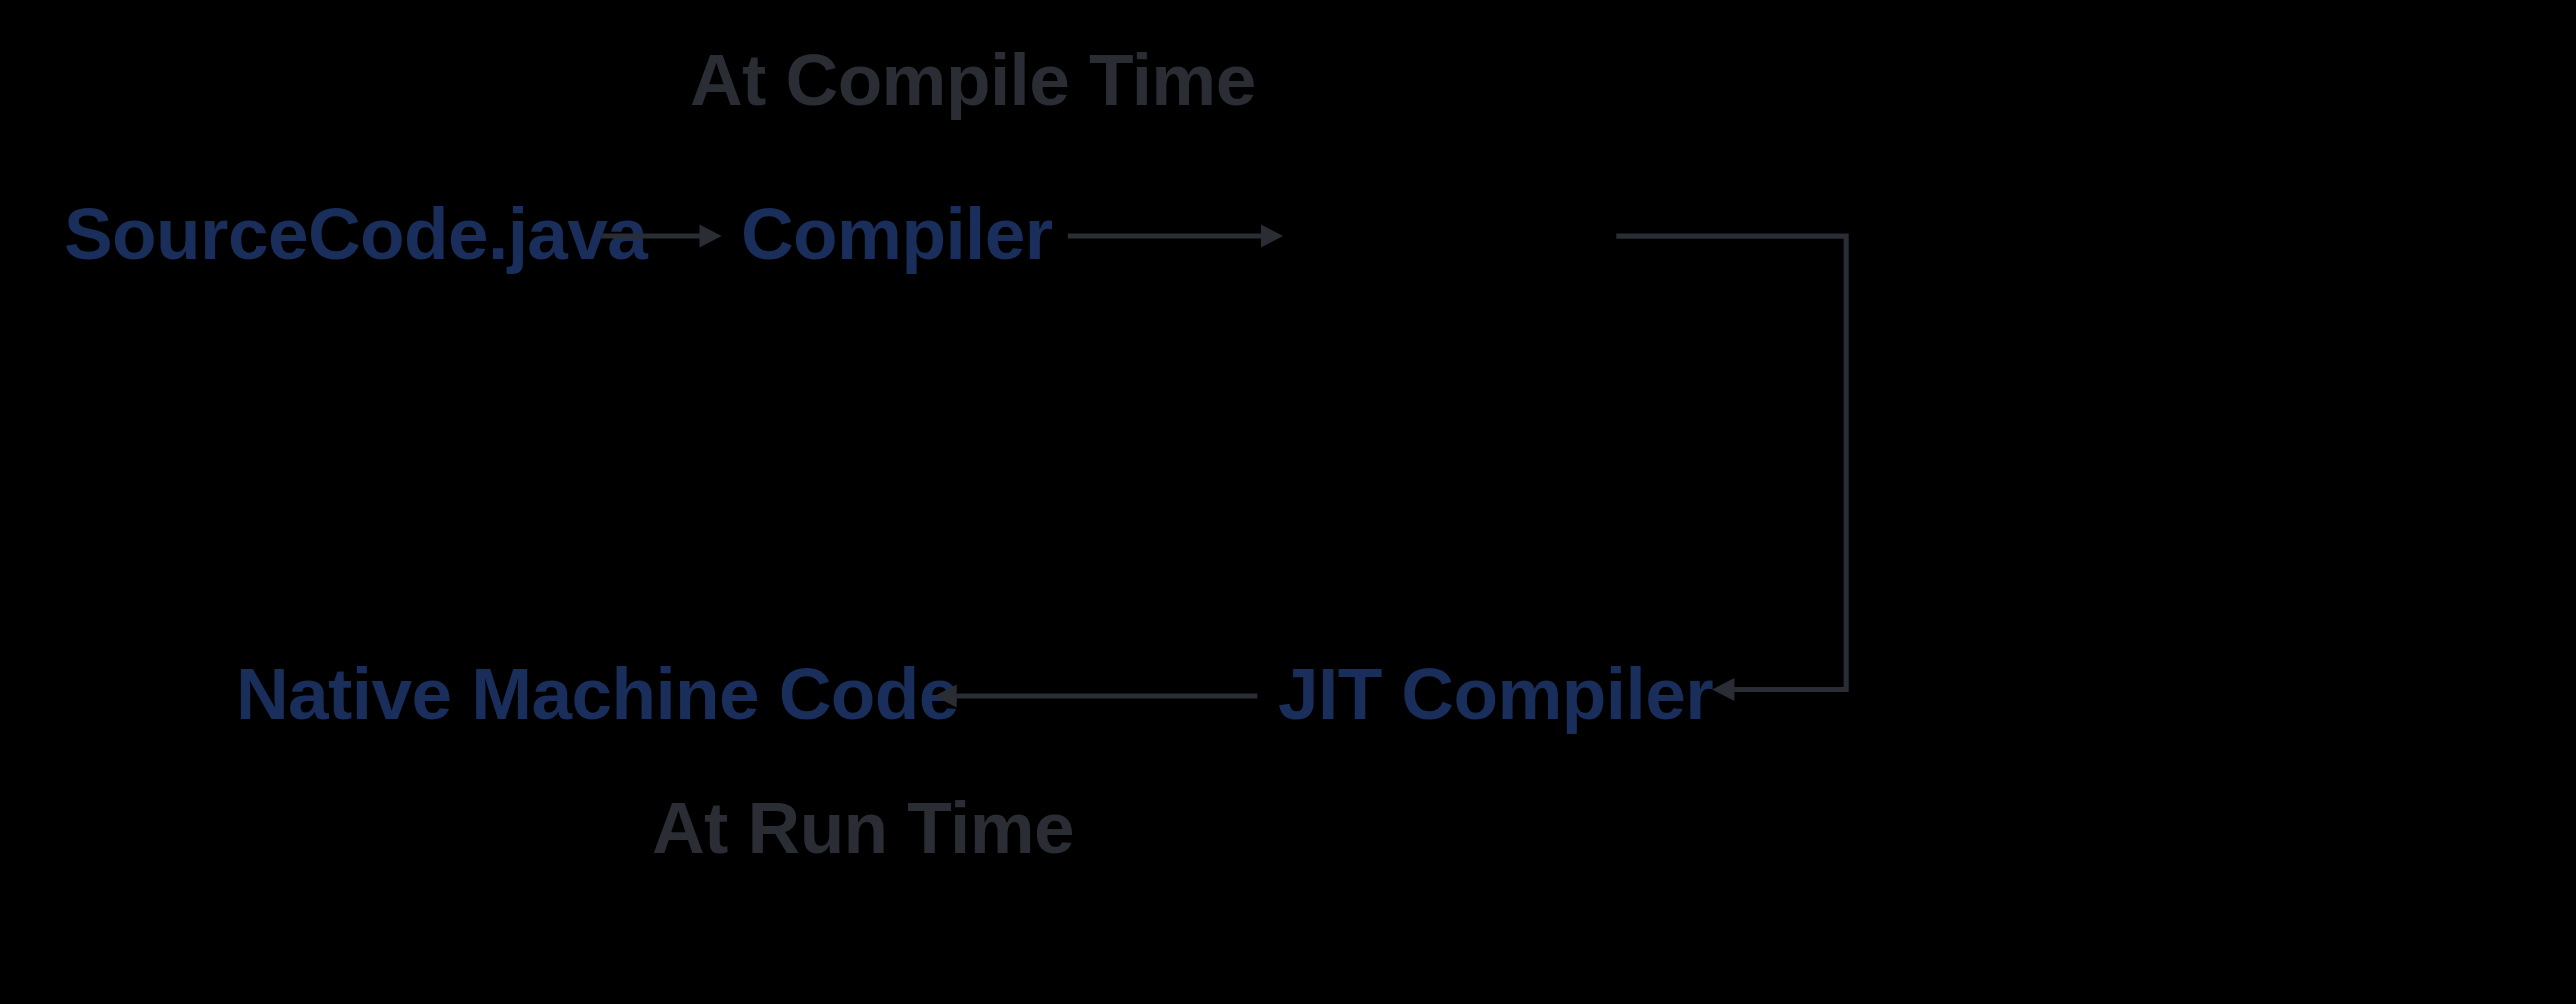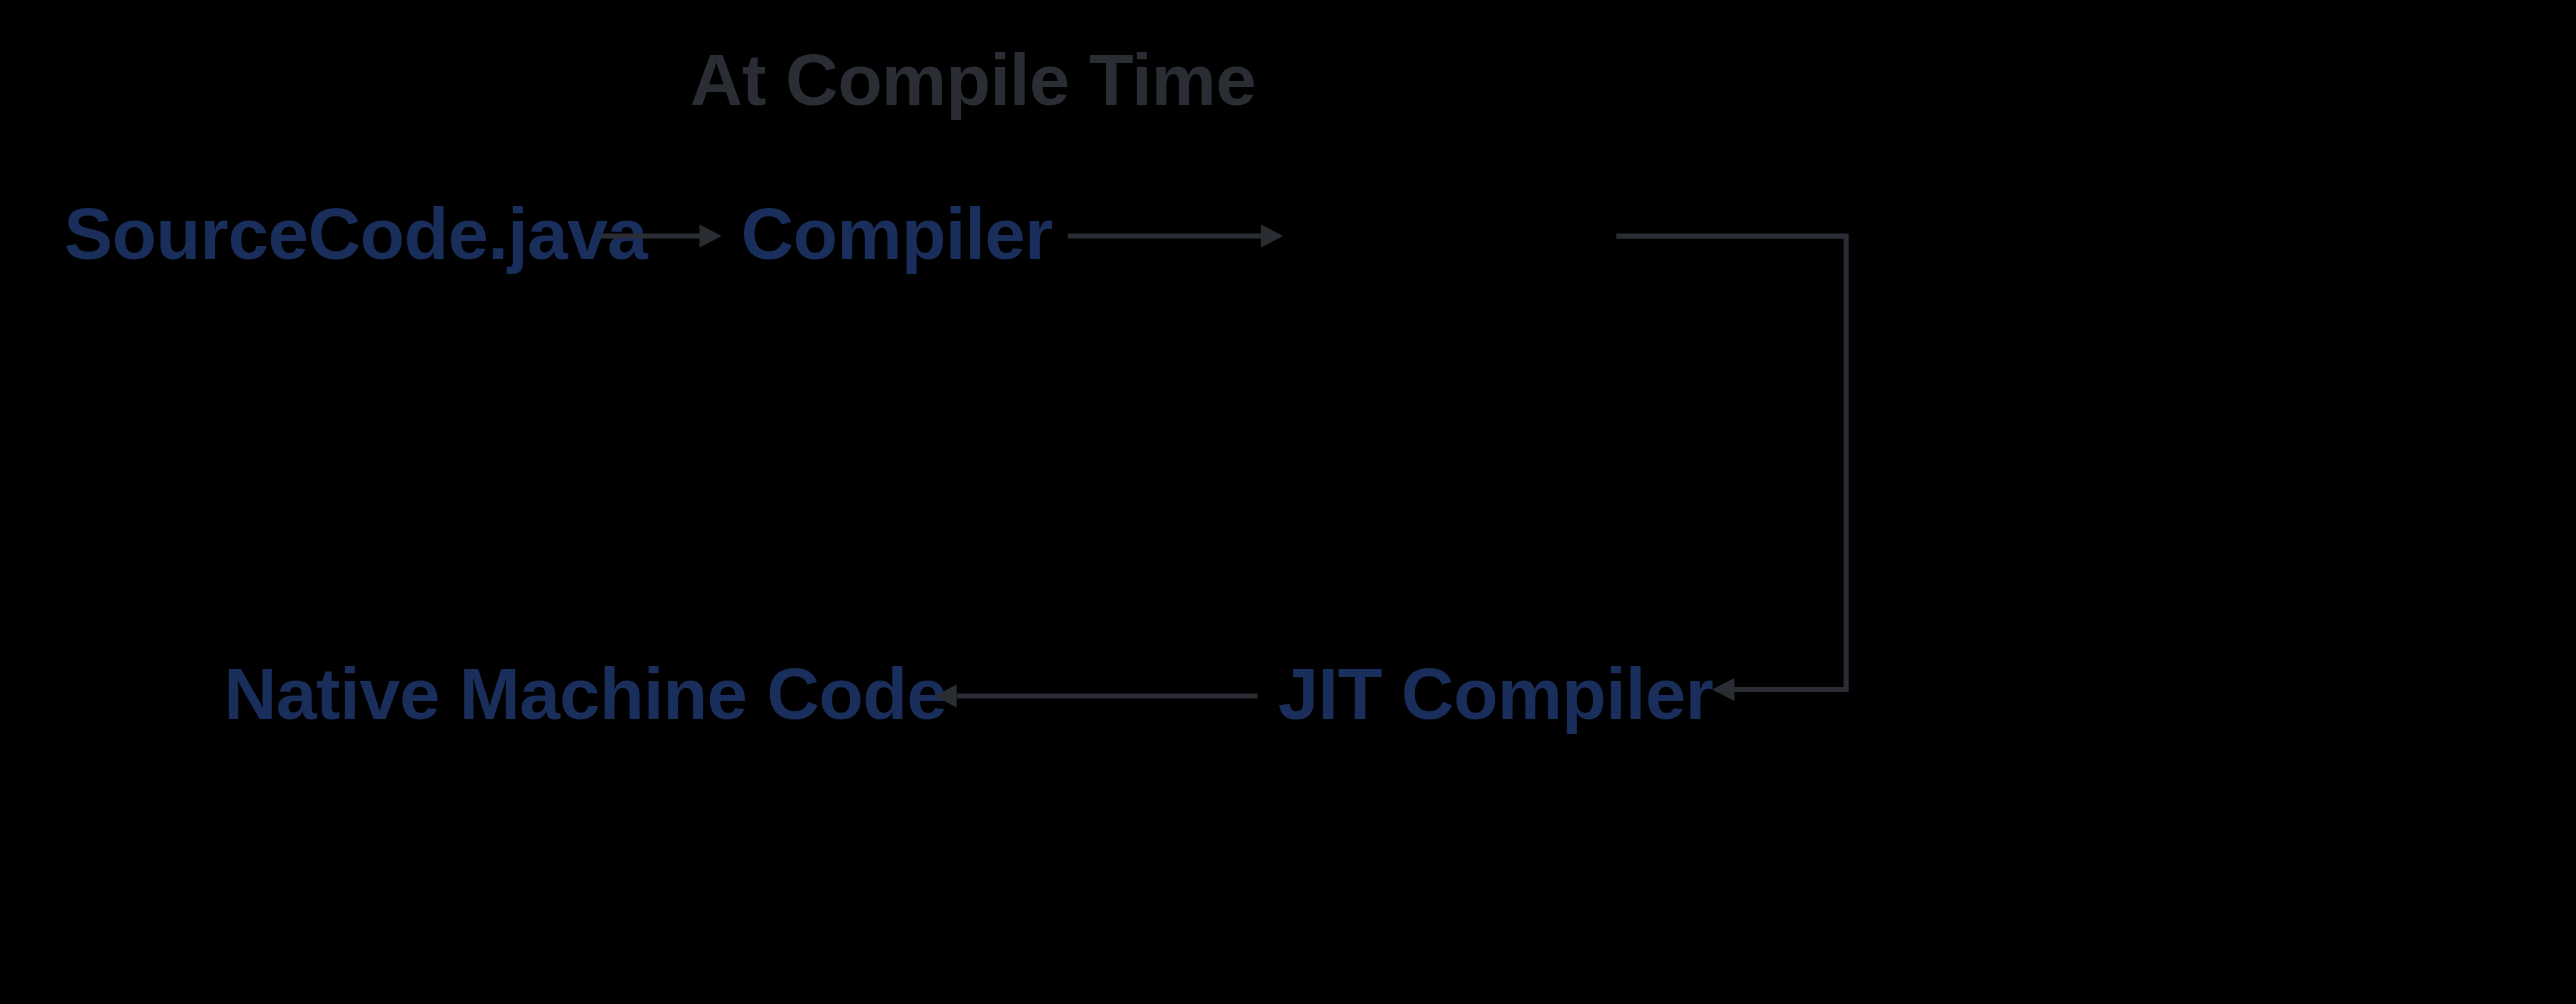--- a/index.html
+++ b/index.html
@@ -68,26 +68,27 @@
     </svg>
   </div>
 
   <div class="arrow" style="left: 1616px; top: 217px;">
     <svg width="256" height="498" viewBox="0 0 400 780">
       <path d="M 0 30 L 360 30 L 360 370 L 360 740 L 180 740" stroke="#2a2d33" stroke-width="8" fill="none"></path>
       <polygon points="150,740 185,722 185,758" fill="#2a2d33"></polygon>
     </svg>
   </div>
 
-  <div class="node" style="left: 224px; top: 652px;">Native Machine Code</div>
+  <div class="node" style="left: 236px; top: 652px;">Native Machine Code</div>
 
   <div class="node" style="left: 1278px; top: 652px; text-align: center;">JIT Compiler</div>
 
   <div class="arrow" style="left: 933px; top: 677px;">
     <svg width="326" height="38" viewBox="0 0 510 60">
       <line x1="510" y1="30" x2="35" y2="30" stroke="#2a2d33" stroke-width="8"></line>
       <polygon points="0,30 35,12 35,48" fill="#2a2d33"></polygon>
     </svg>
   </div>
 
+  <div class="label-header" style="left: 652px; top: 786px;">At Run Time</div>
 
 </div>
 
 
 </body></html>

